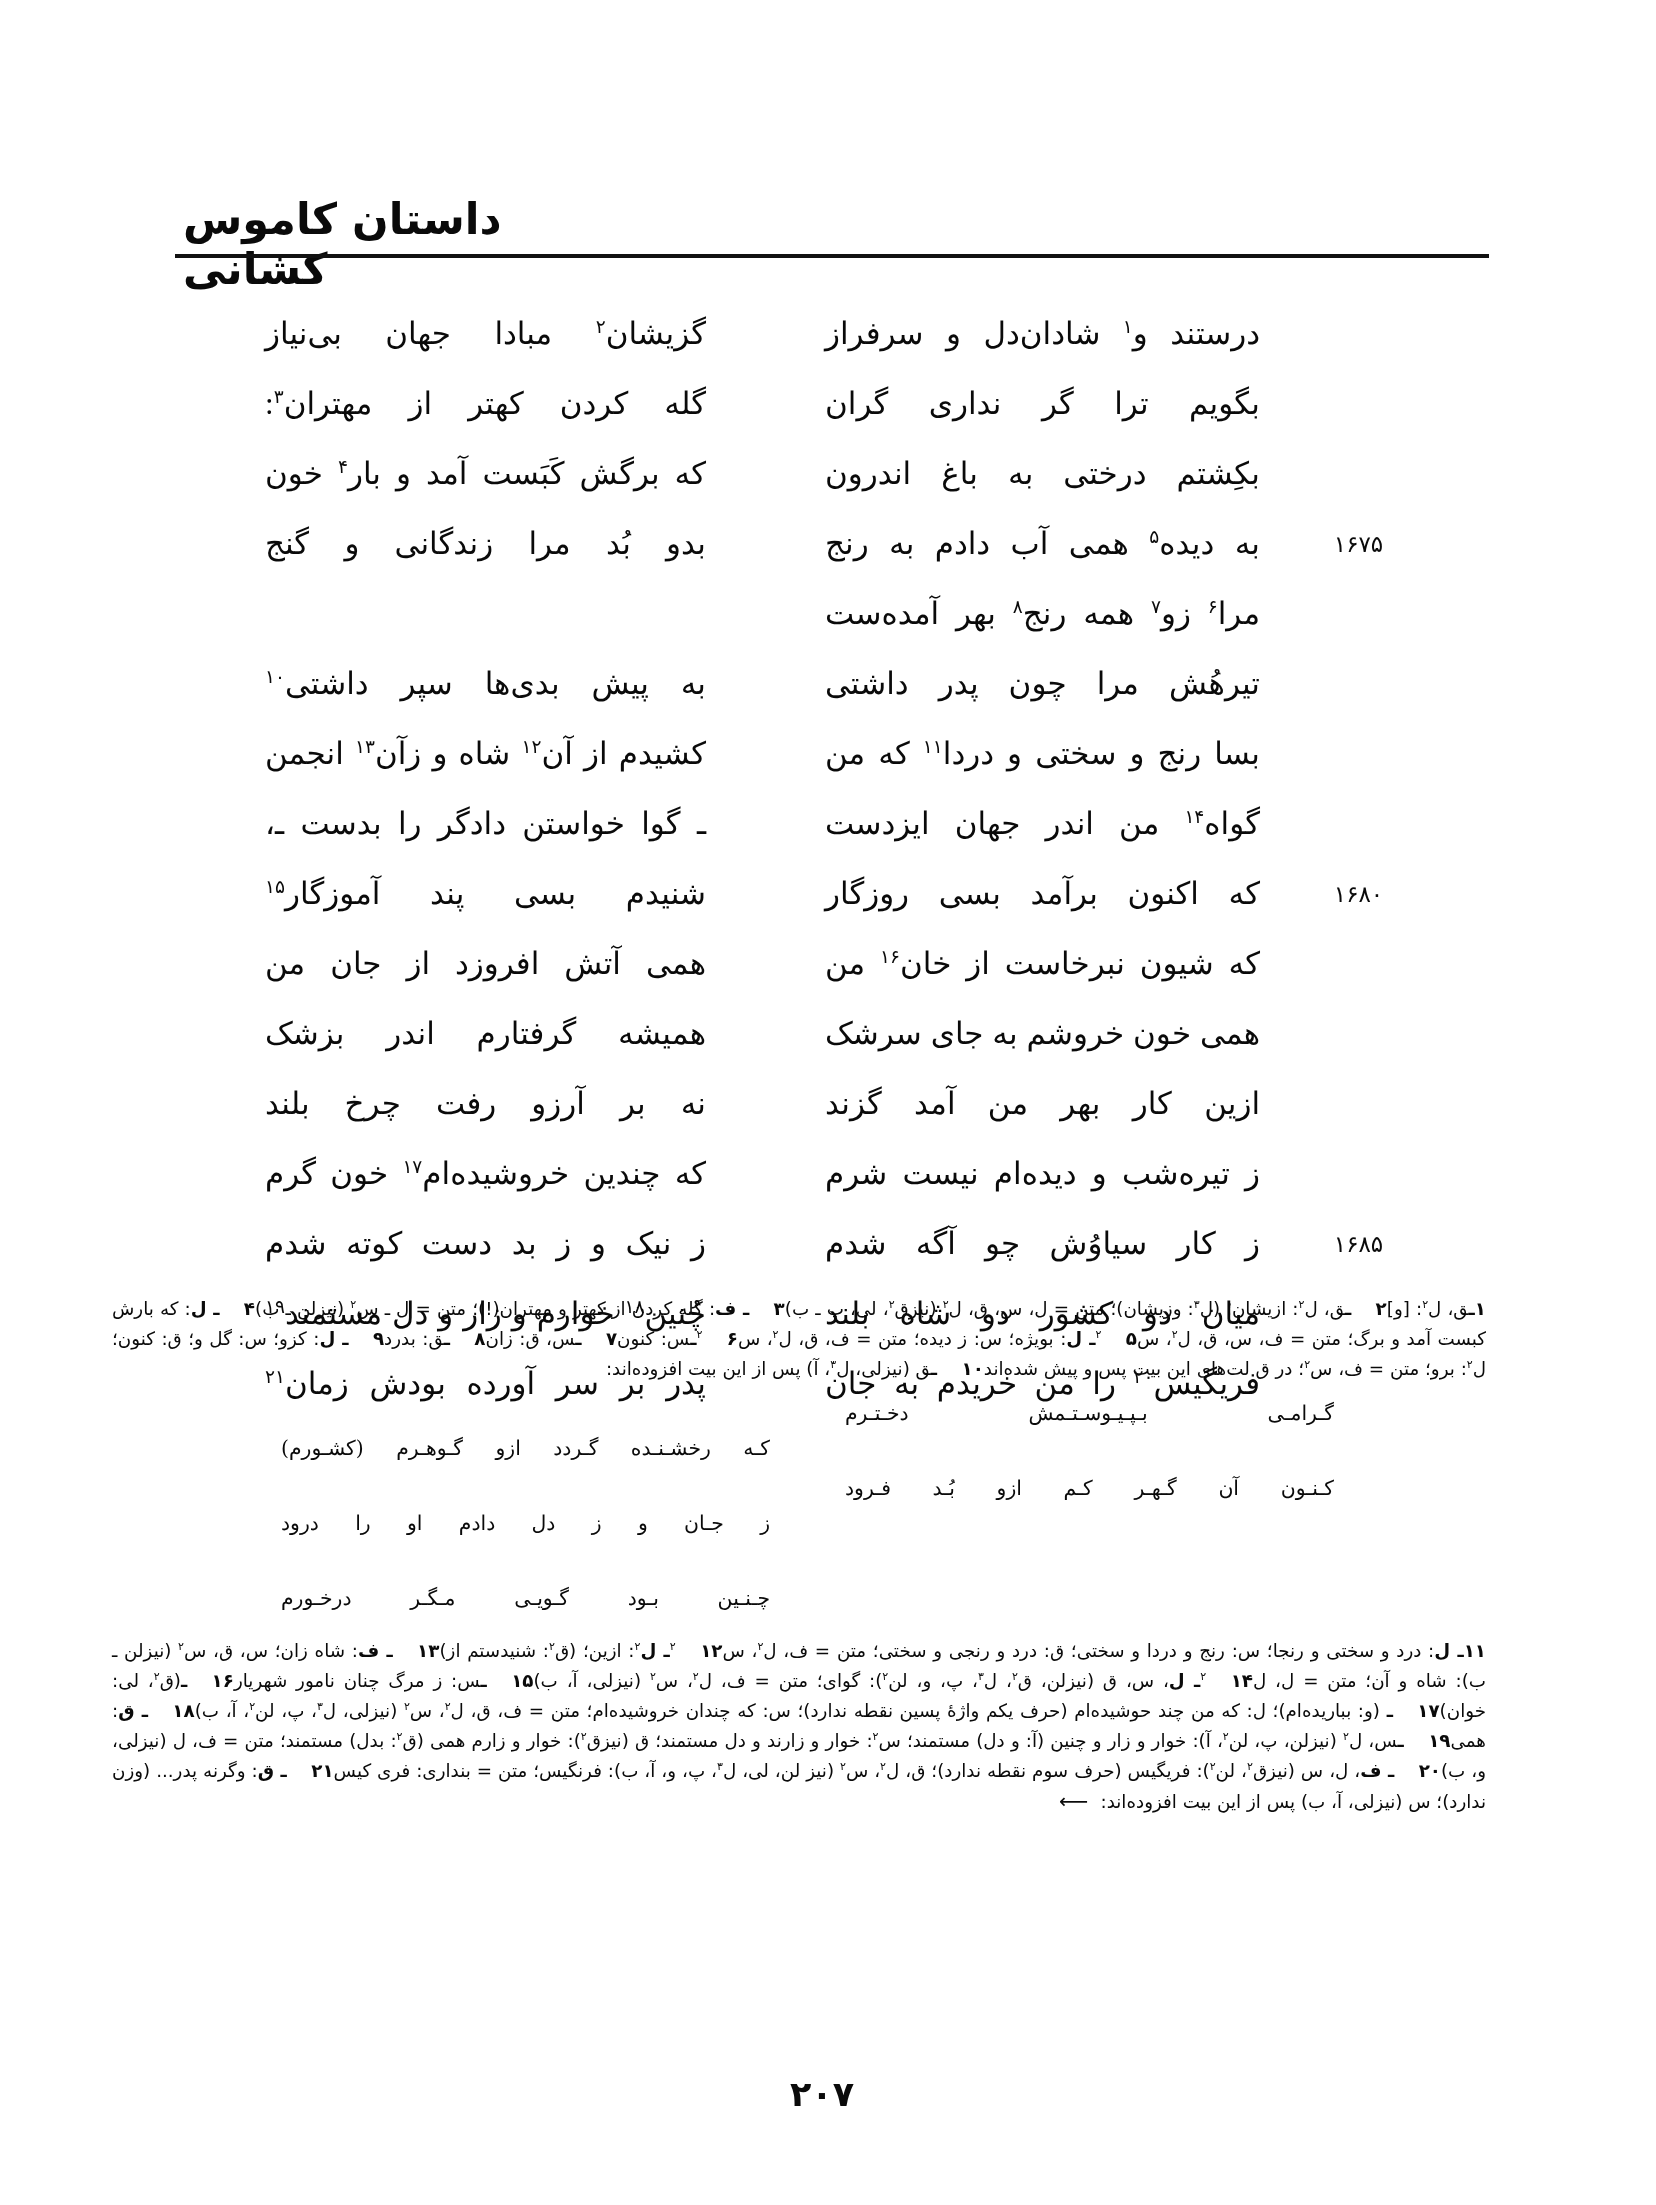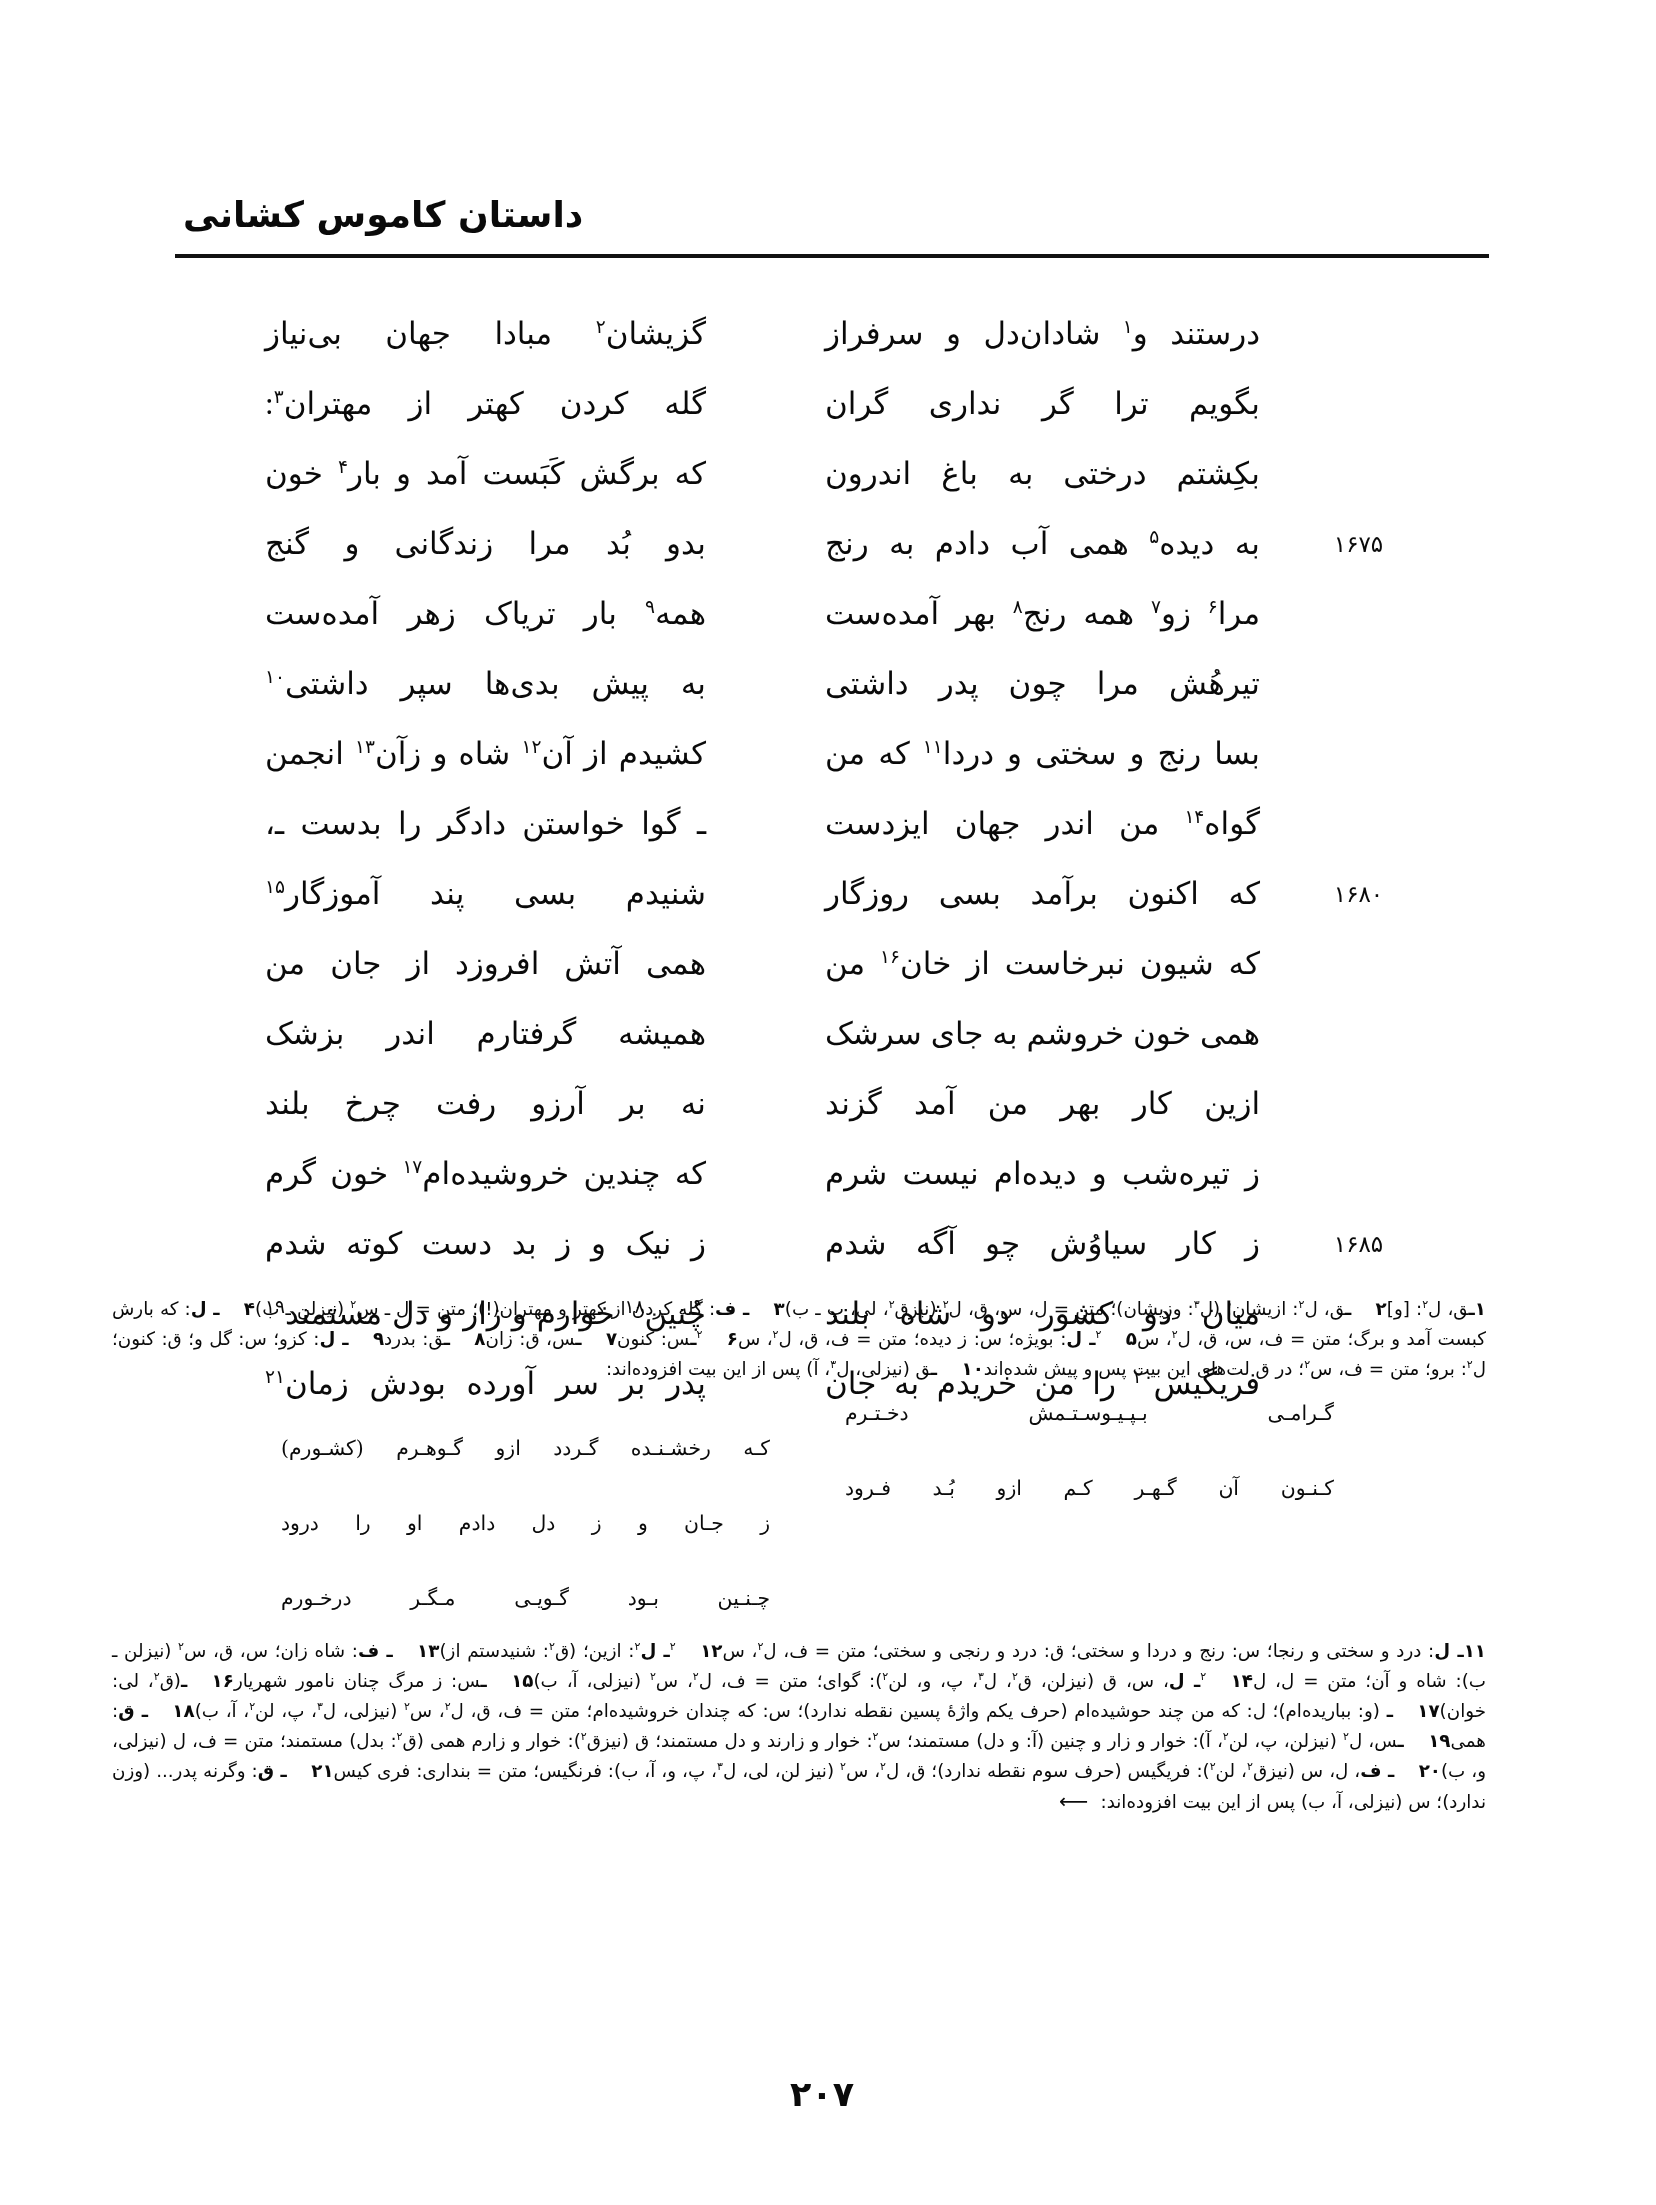--- a/index.html
+++ b/index.html
@@ -4,21 +4,21 @@
 <style>
   html, body { margin: 0; padding: 0; background: #ffffff; }
   body {
     width: 1657px; height: 2205px; position: relative; overflow: hidden;
     font-family: "DejaVu Sans", sans-serif; color: #0a0a0a;
   }
   .page { position: absolute; left: 0; top: 0; width: 1657px; height: 2205px; direction: rtl; }
 
   .running-head {
     position: absolute; left: 183px; top: 194px; width: 475px;
-    text-align: left; font-size: 36px; font-weight: bold;
+    text-align: left; font-size: 43px; font-weight: bold;
     font-family: "DejaVu Sans", sans-serif;
   }
   .head-rule {
     position: absolute; left: 175px; top: 254px; width: 1314px; height: 4.1px; background: #111;
   }
 
   .verses { position: absolute; left: 0; top: 299px; width: 1657px; }
   .verse-row { position: relative; height: 70px; }
   .hemistich {
     position: absolute; top: 0; height: 70px; line-height: 70px;
@@ -74,21 +74,20 @@
         <div class="hemistich hem-right">بکِشتم درختی به باغ اندرون</div>
         <div class="hemistich hem-left">که برگش کَبَست آمد و بار<sup>۴</sup> خون</div>
       </div>
       <div class="verse-row">
         <div class="hemistich hem-right">به دیده<sup>۵</sup> همی آب دادم به رنج</div>
         <div class="hemistich hem-left">بدو بُد مرا زندگانی و گنج</div>
         <div class="line-no">۱۶۷۵</div>
       </div>
       <div class="verse-row">
         <div class="hemistich hem-right">مرا<sup>۶</sup> زو<sup>۷</sup> همه رنج<sup>۸</sup> بهر آمده‌ست</div>
-        <div class="hemistich hem-left">همه<sup>۹</sup> بار تریاک زهر آمده‌ست</div>
       </div>
       <div class="verse-row">
         <div class="hemistich hem-right">تیرهُش مرا چون پدر داشتی</div>
         <div class="hemistich hem-left">به پیش بدی‌ها سپر داشتی<sup>۱۰</sup></div>
       </div>
       <div class="verse-row">
         <div class="hemistich hem-right">بسا رنج و سختی و دردا<sup>۱۱</sup> که من</div>
         <div class="hemistich hem-left">کشیدم از آن<sup>۱۲</sup> شاه و زآن<sup>۱۳</sup> انجمن</div>
       </div>
       <div class="verse-row">

